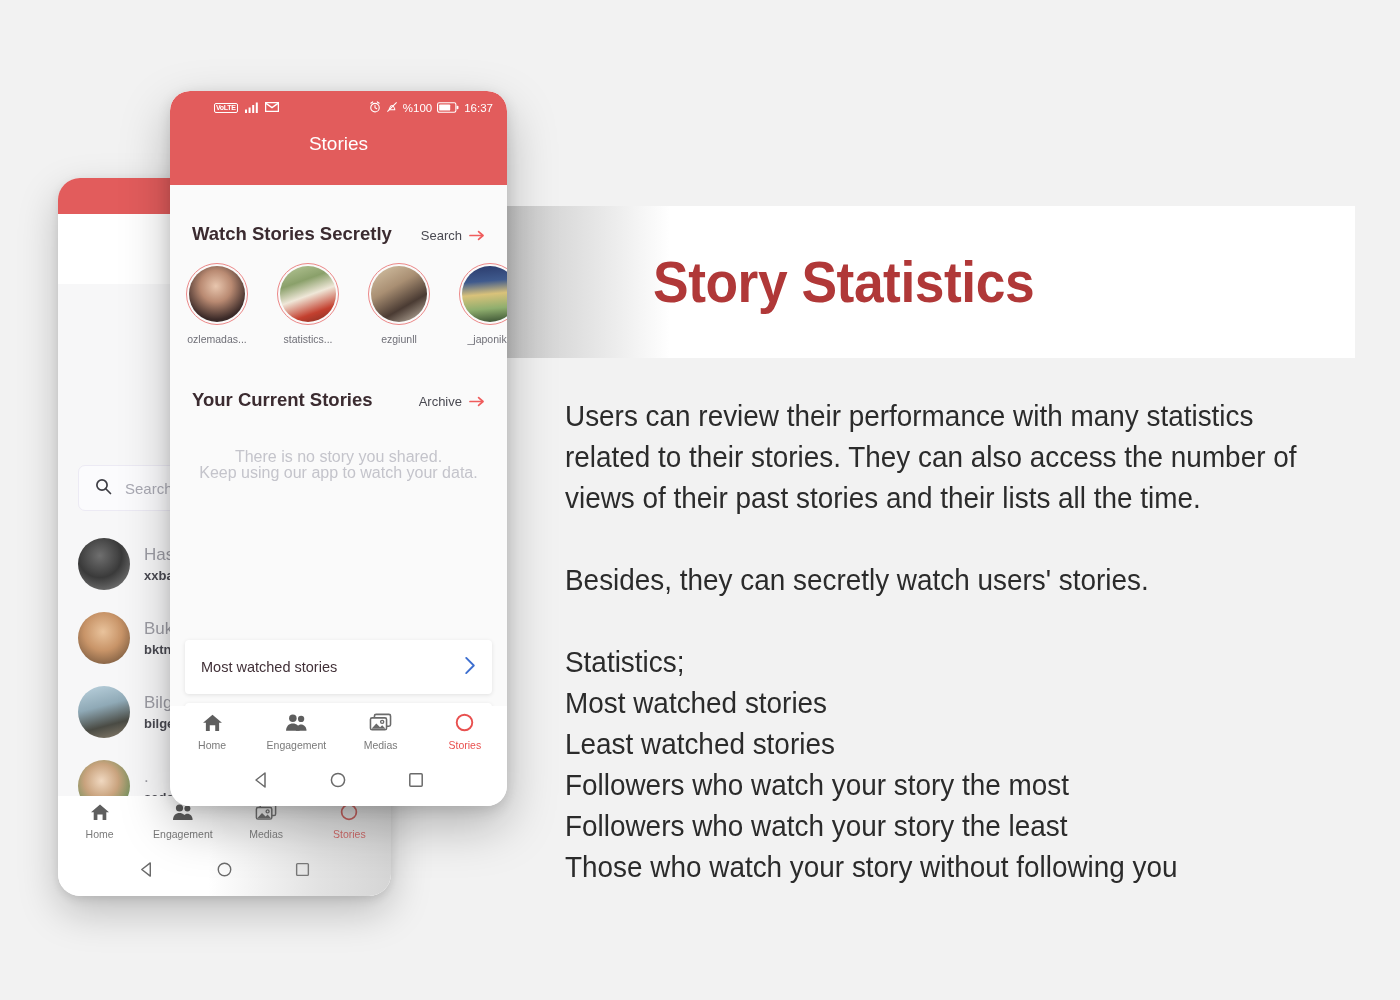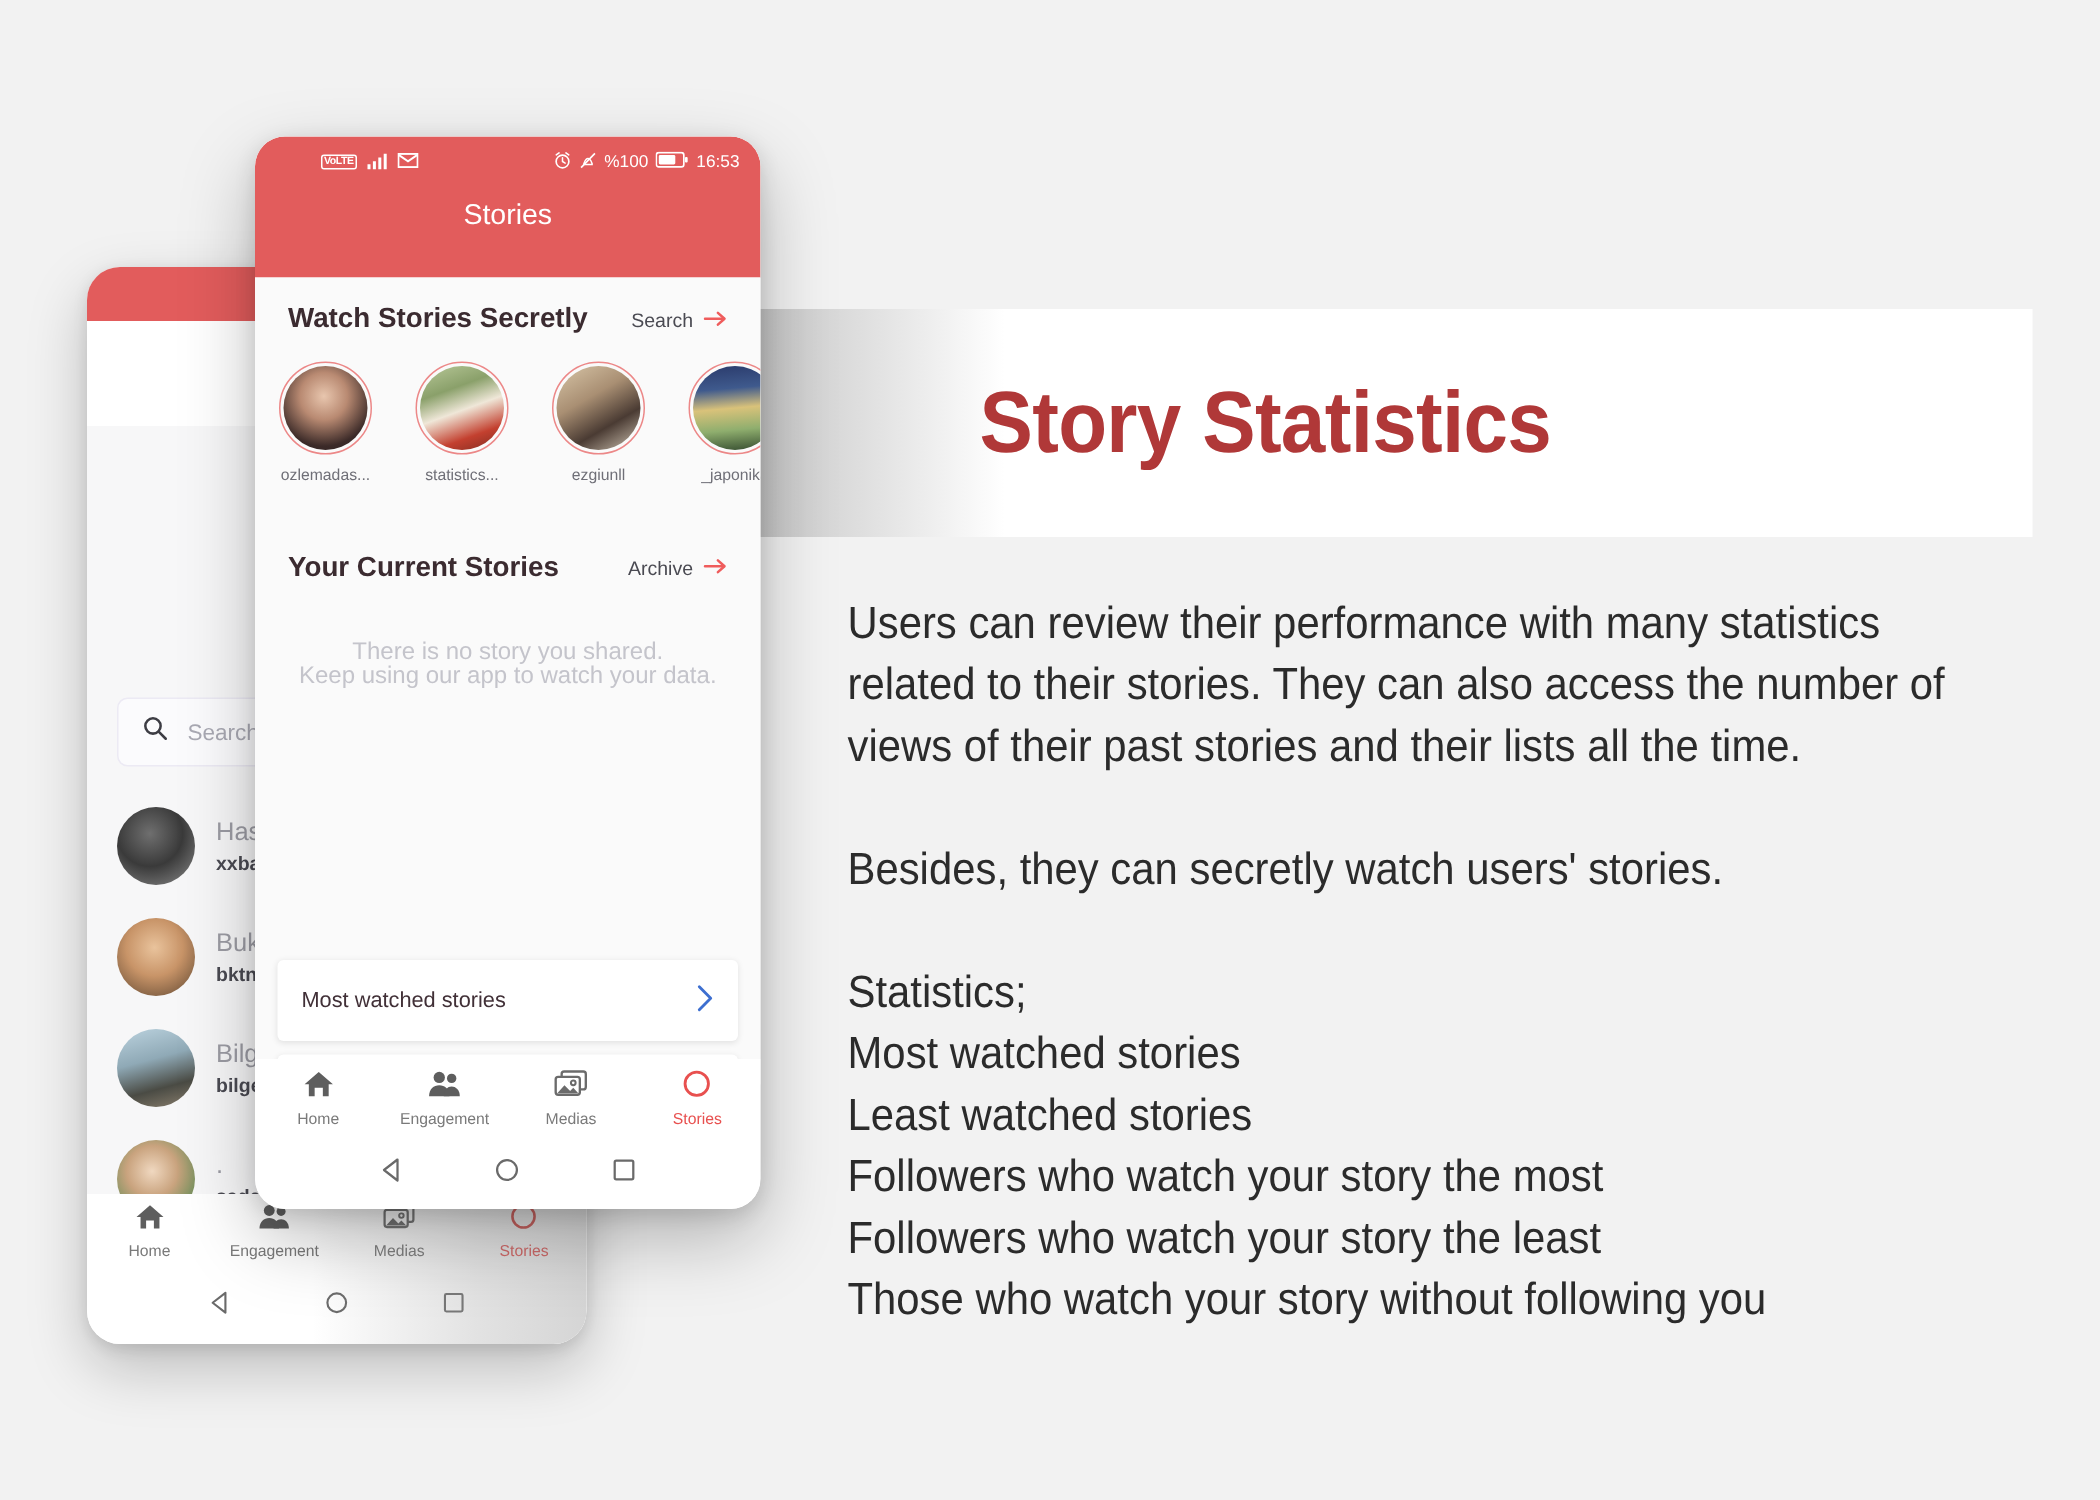--- a/index.html
+++ b/index.html
@@ -558,29 +558,29 @@
           </svg>
         </span>
         <span>%100</span>
         <span>
           <svg width="22" height="11" viewBox="0 0 24 12" aria-hidden="true">
             <rect x="0.6" y="0.8" width="20" height="10.4" rx="1.8" fill="none" stroke="#fff" stroke-width="1.2"></rect>
             <rect x="2.4" y="2.6" width="12" height="6.8" rx="1" fill="#fff"></rect>
             <rect x="21.4" y="4" width="2" height="4" rx="0.8" fill="#fff"></rect>
           </svg>
         </span>
-        <span>16:53</span>
+        <span>16:37</span>
       </div>
     </div>
     <div class="pf-title">Stories</div>
   </div>
 
   <div class="pf-body">
 
-    <div class="sect-head" style="margin-top:16px;">
+    <div class="sect-head" style="margin-top:38px;">
       <span class="sect-title">Watch Stories Secretly</span>
       <span class="sect-link">
         <span>Search</span>
         <span class="arrow-ico">
           <svg width="16" height="11" viewBox="0 0 16 11" aria-hidden="true">
             <line x1="1" y1="5.5" x2="13.5" y2="5.5" stroke="#ef5c5c" stroke-width="1.7" stroke-linecap="round"></line>
             <path d="M9.6 1.6 L14 5.5 L9.6 9.4" fill="none" stroke="#ef5c5c" stroke-width="1.7" stroke-linecap="round" stroke-linejoin="round"></path>
           </svg>
         </span>
       </span>
@@ -606,21 +606,21 @@
         <div class="story-name">ezgiunll</div>
       </div>
       <div class="story-item">
         <div class="story-ring">
           <div class="story-pic" style="background:linear-gradient(175deg, #2a3a6b 0%, #3f5a8d 28%, #d9c27a 50%, #8fae6e 74%, #334a2e 100%);"></div>
         </div>
         <div class="story-name">_japonika</div>
       </div>
     </div>
 
-    <div class="sect-head" style="margin-top:44px;align-items:center;">
+    <div class="sect-head" style="margin-top:44px;">
       <span class="sect-title">Your Current Stories</span>
       <span class="sect-link">
         <span>Archive</span>
         <span class="arrow-ico">
           <svg width="16" height="11" viewBox="0 0 16 11" aria-hidden="true">
             <line x1="1" y1="5.5" x2="13.5" y2="5.5" stroke="#ef5c5c" stroke-width="1.7" stroke-linecap="round"></line>
             <path d="M9.6 1.6 L14 5.5 L9.6 9.4" fill="none" stroke="#ef5c5c" stroke-width="1.7" stroke-linecap="round" stroke-linejoin="round"></path>
           </svg>
         </span>
       </span>

